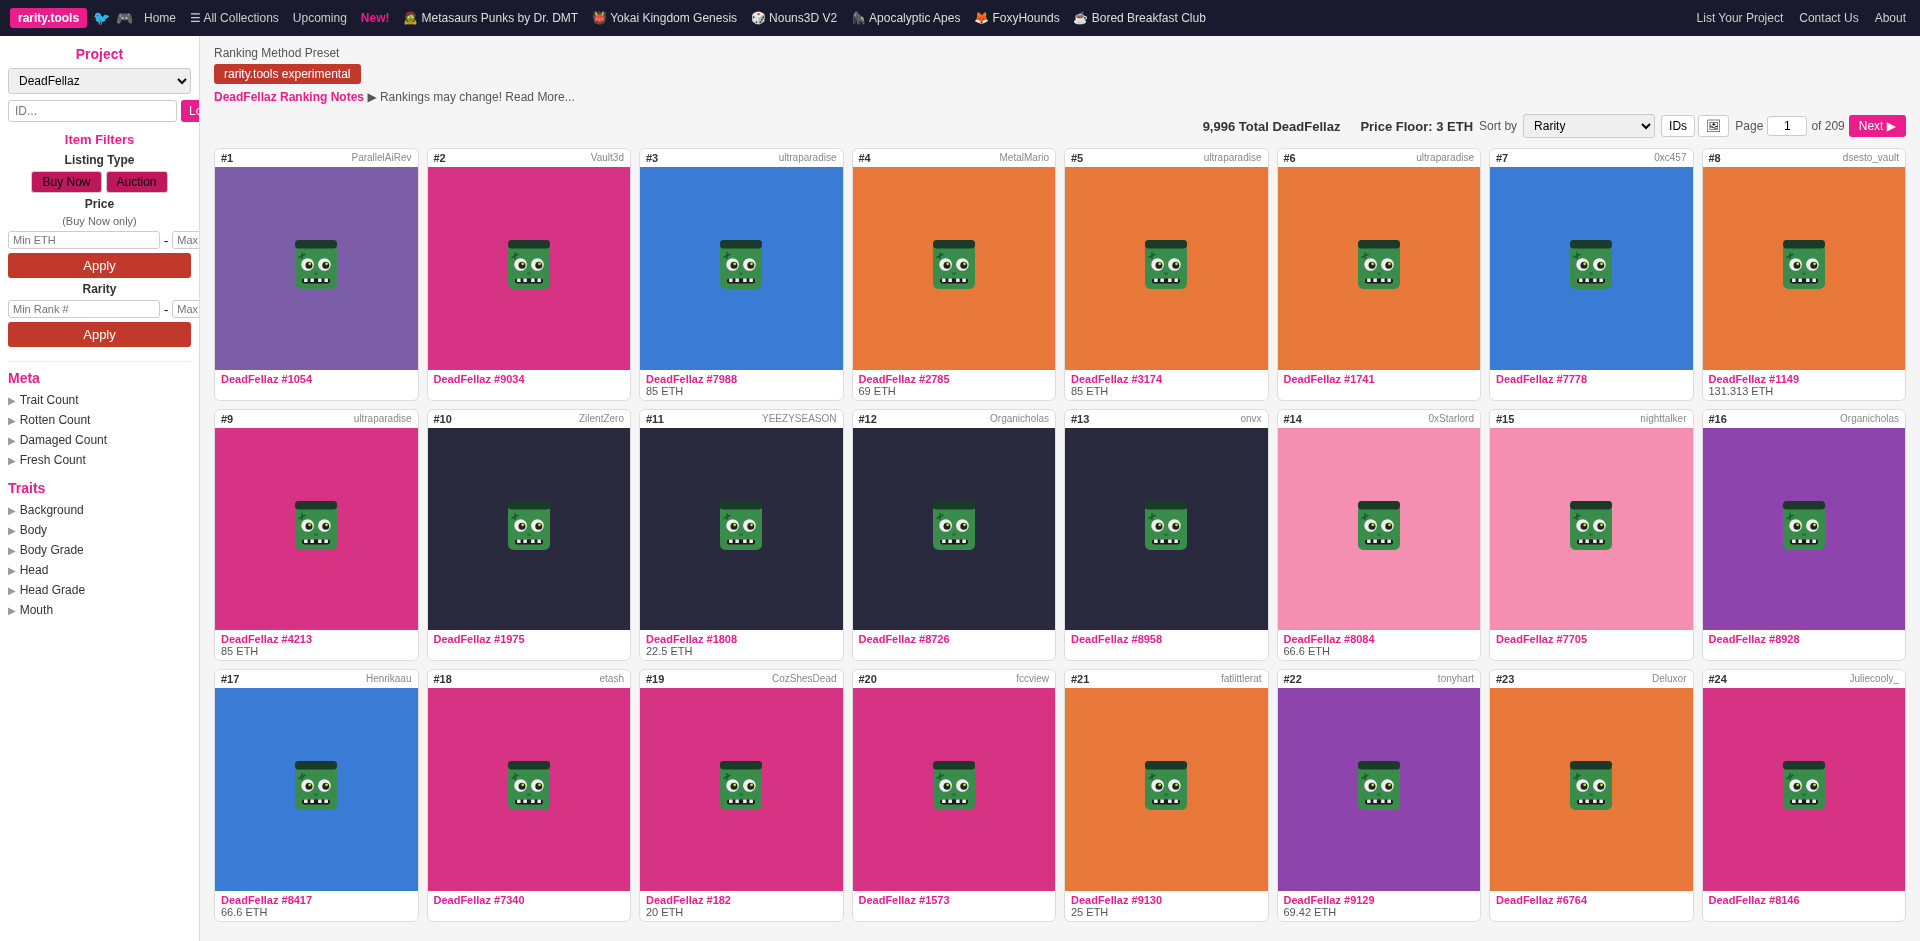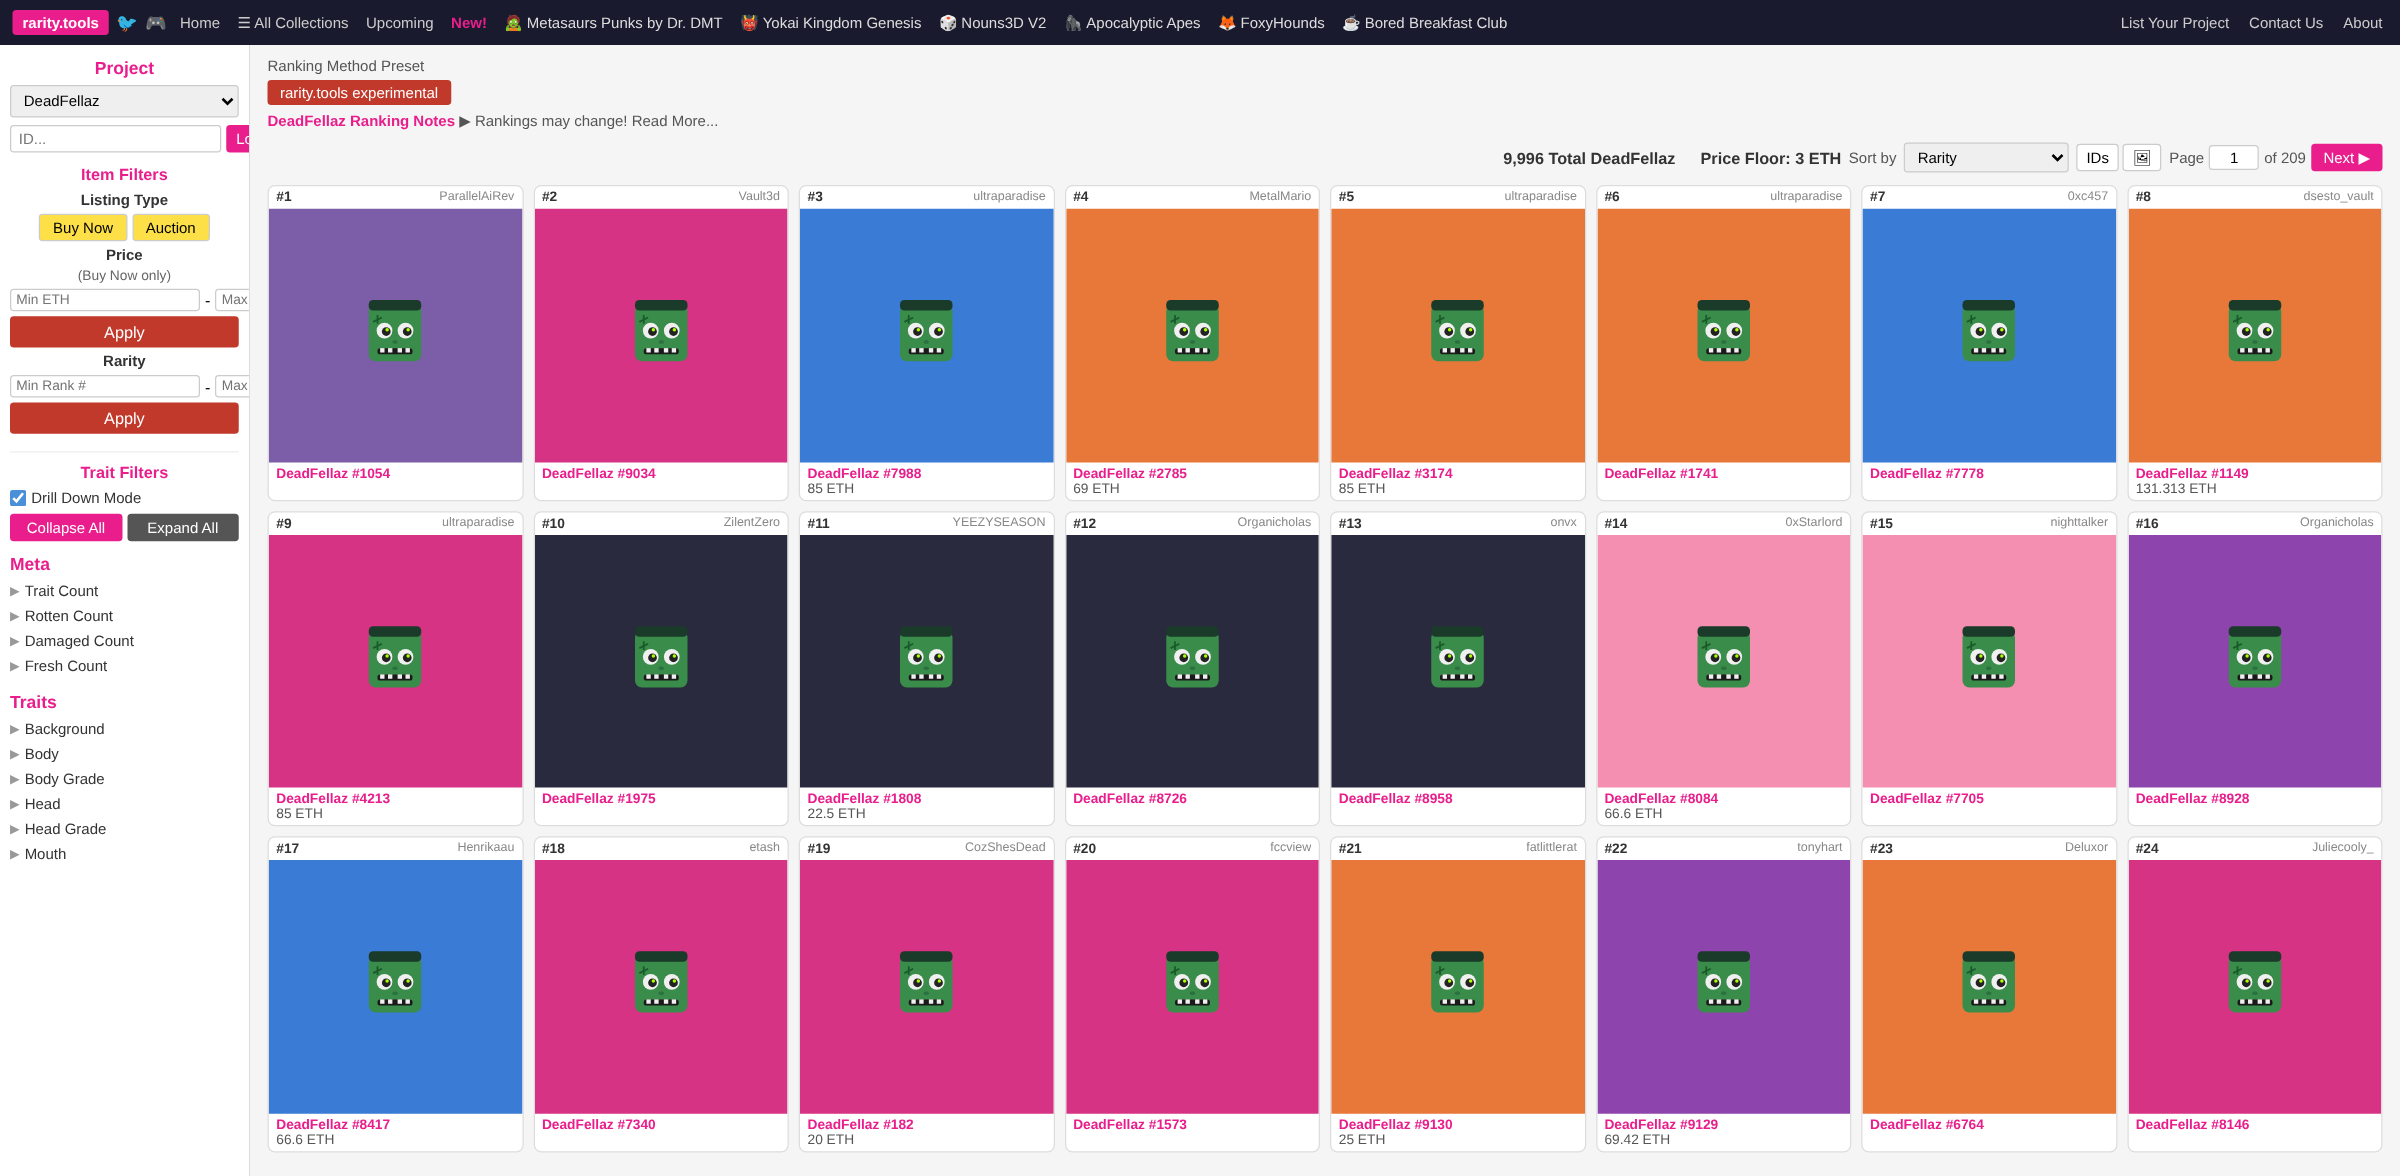--- a/index.html
+++ b/index.html
@@ -118,21 +118,21 @@
       margin-bottom: 4px;
     }
     .btn-row {
       display: flex;
       gap: 4px;
       justify-content: center;
       margin-bottom: 4px;
     }
     .btn-outline {
       border: 1px solid #ccc;
-      background: #fde047;
+      background: #be185d;
       border-radius: 3px;
       padding: 3px 10px;
       font-size: 12px;
       cursor: pointer;
     }
     .price-note {
       text-align: center;
       font-size: 11px;
       color: #666;
       margin-bottom: 4px;
@@ -432,31 +432,20 @@
       <div class="range-row">
         <input class="range-input" type="text" placeholder="Min Rank #" style="">
         <span>-</span>
         <input class="range-input" type="text" placeholder="Max Rank #" style="">
       </div>
       <button class="apply-btn">Apply</button>
     </div>
 
     <hr class="divider">
 
-    <div class="filter-section">
-      <div class="trait-filters-title">Trait Filters</div>
-      <div class="drill-down-row">
-        <input type="checkbox" checked="" style="">
-        <span class="drill-down-label">Drill Down Mode</span>
-      </div>
-      <div class="collapse-row">
-        <button class="collapse-btn">Collapse All</button>
-        <button class="expand-btn">Expand All</button>
-      </div>
-    </div>
 
     <div class="filter-section">
       <div class="meta-section-title">Meta</div>
       <div class="meta-item">
         <span class="chevron">▶</span>
         <span>Trait Count</span>
       </div>
       <div class="meta-item">
         <span class="chevron">▶</span>
         <span>Rotten Count</span>

